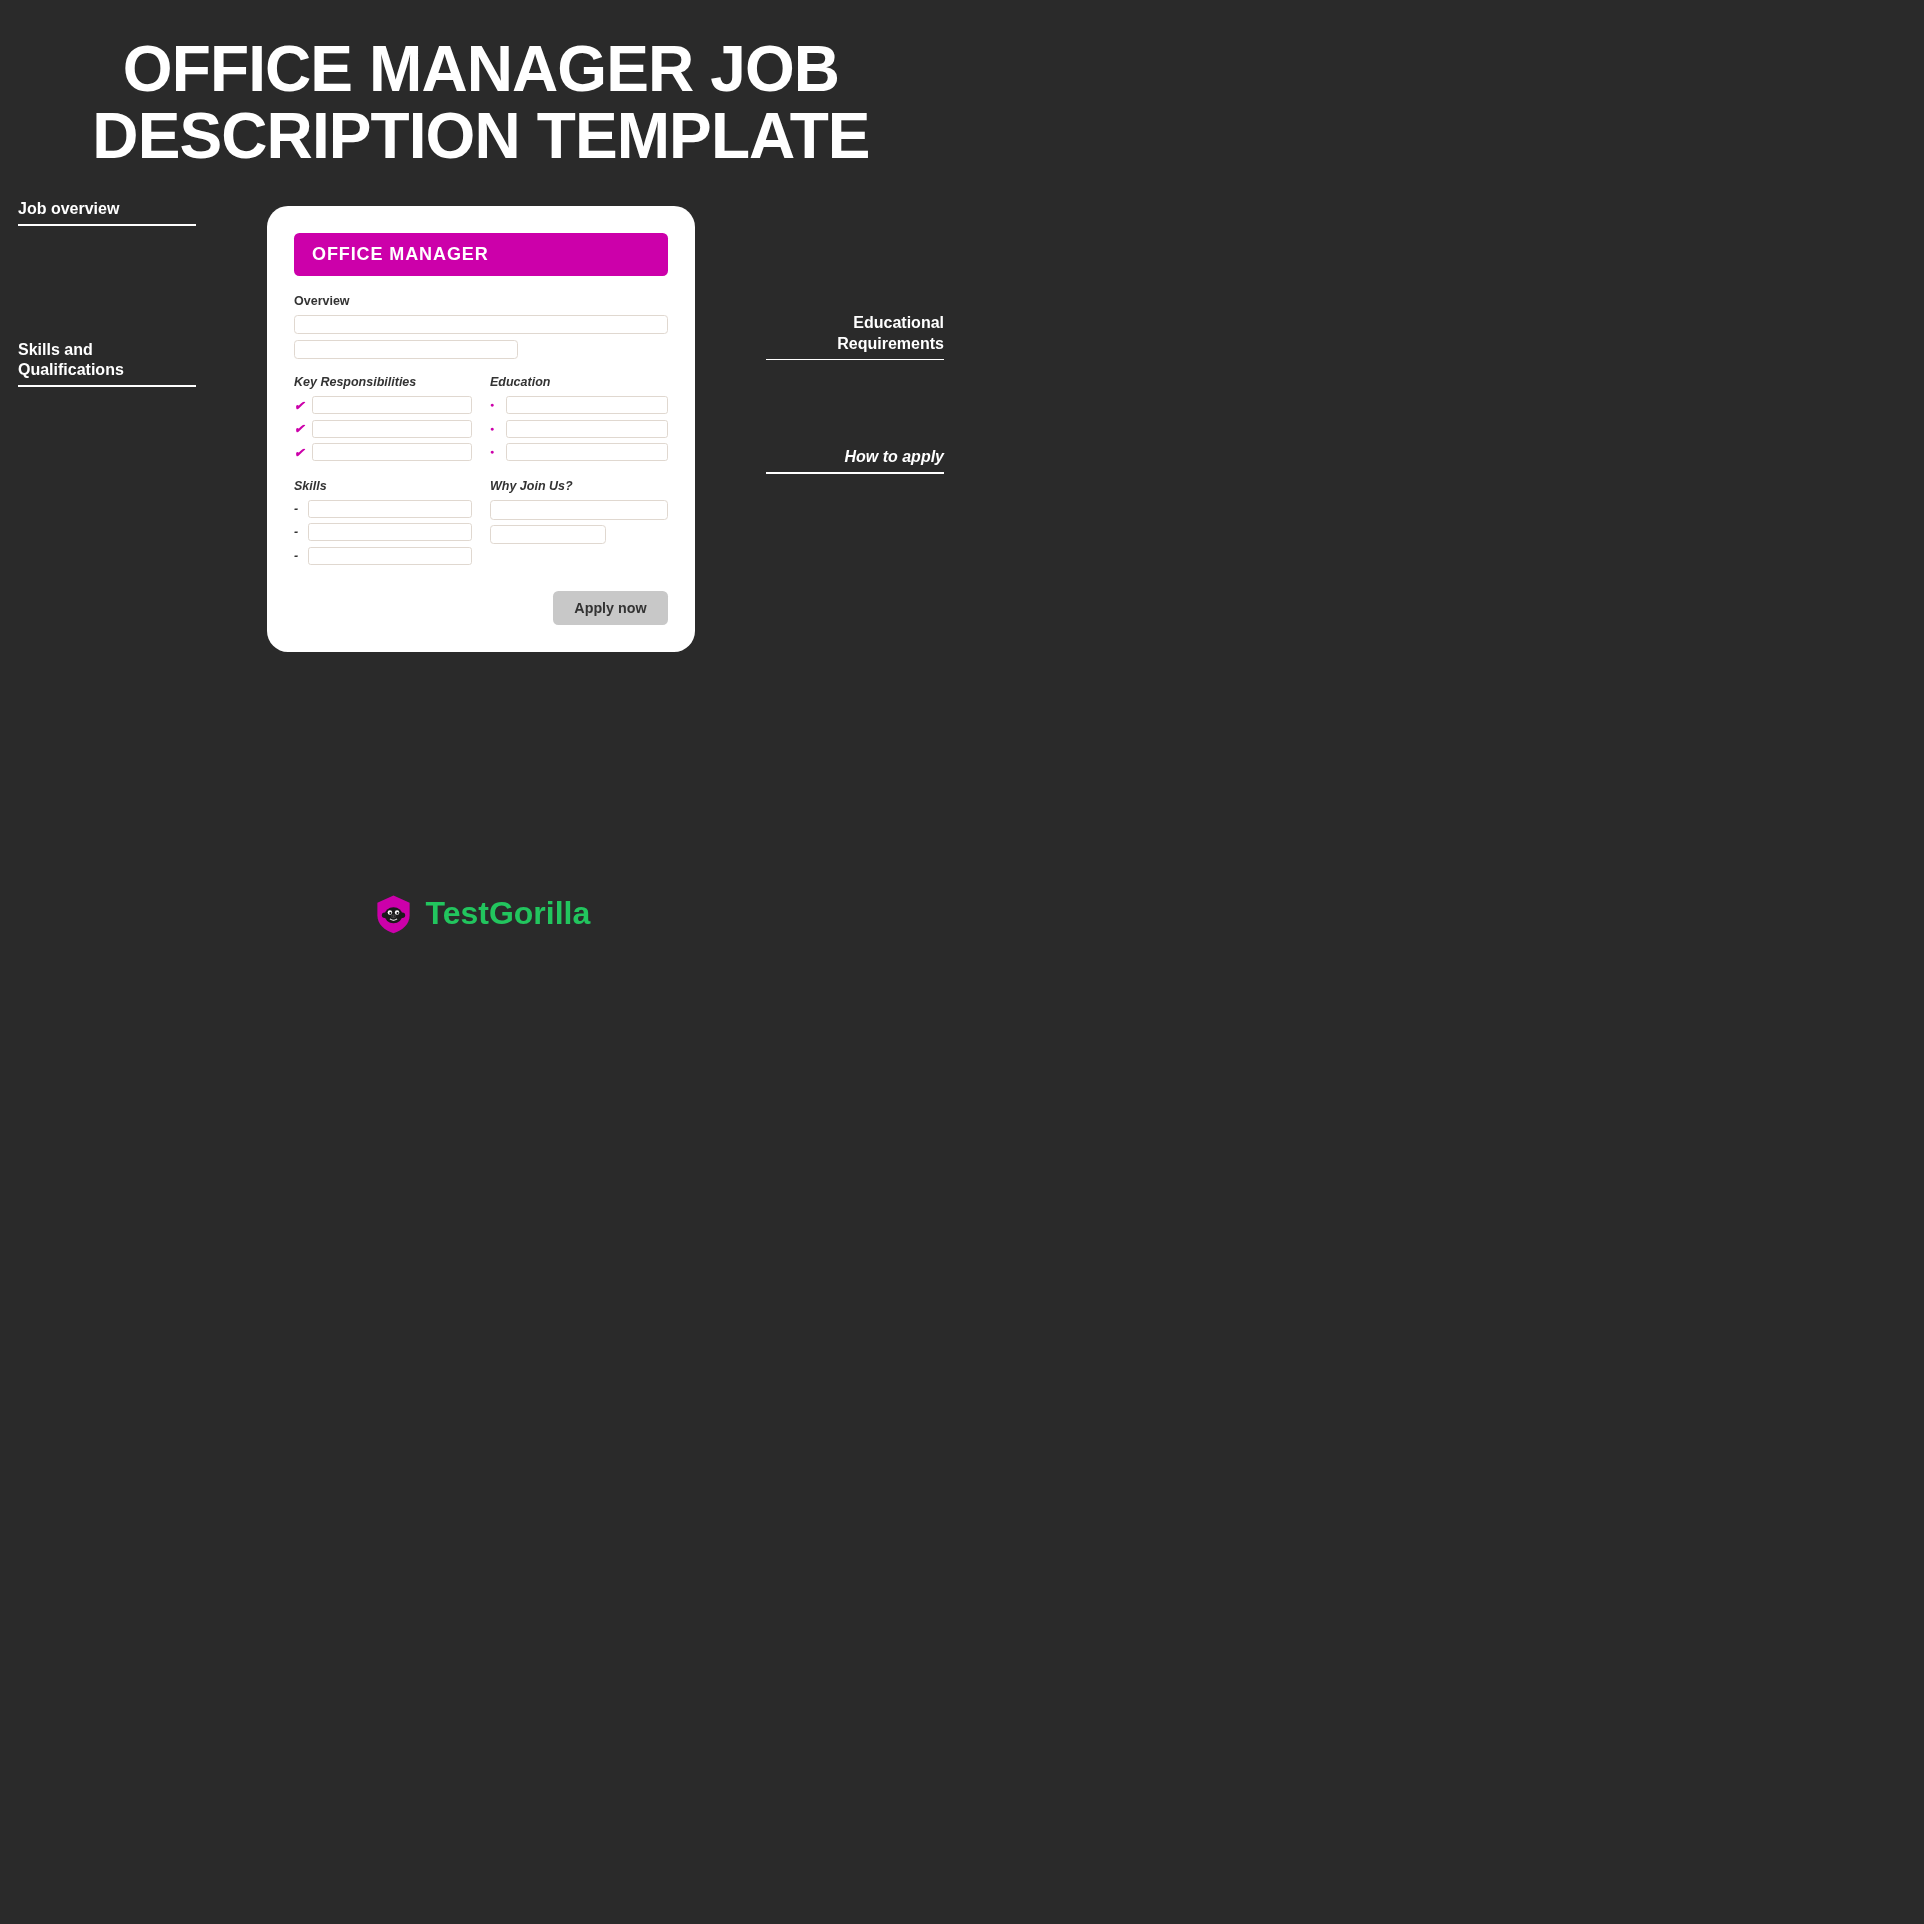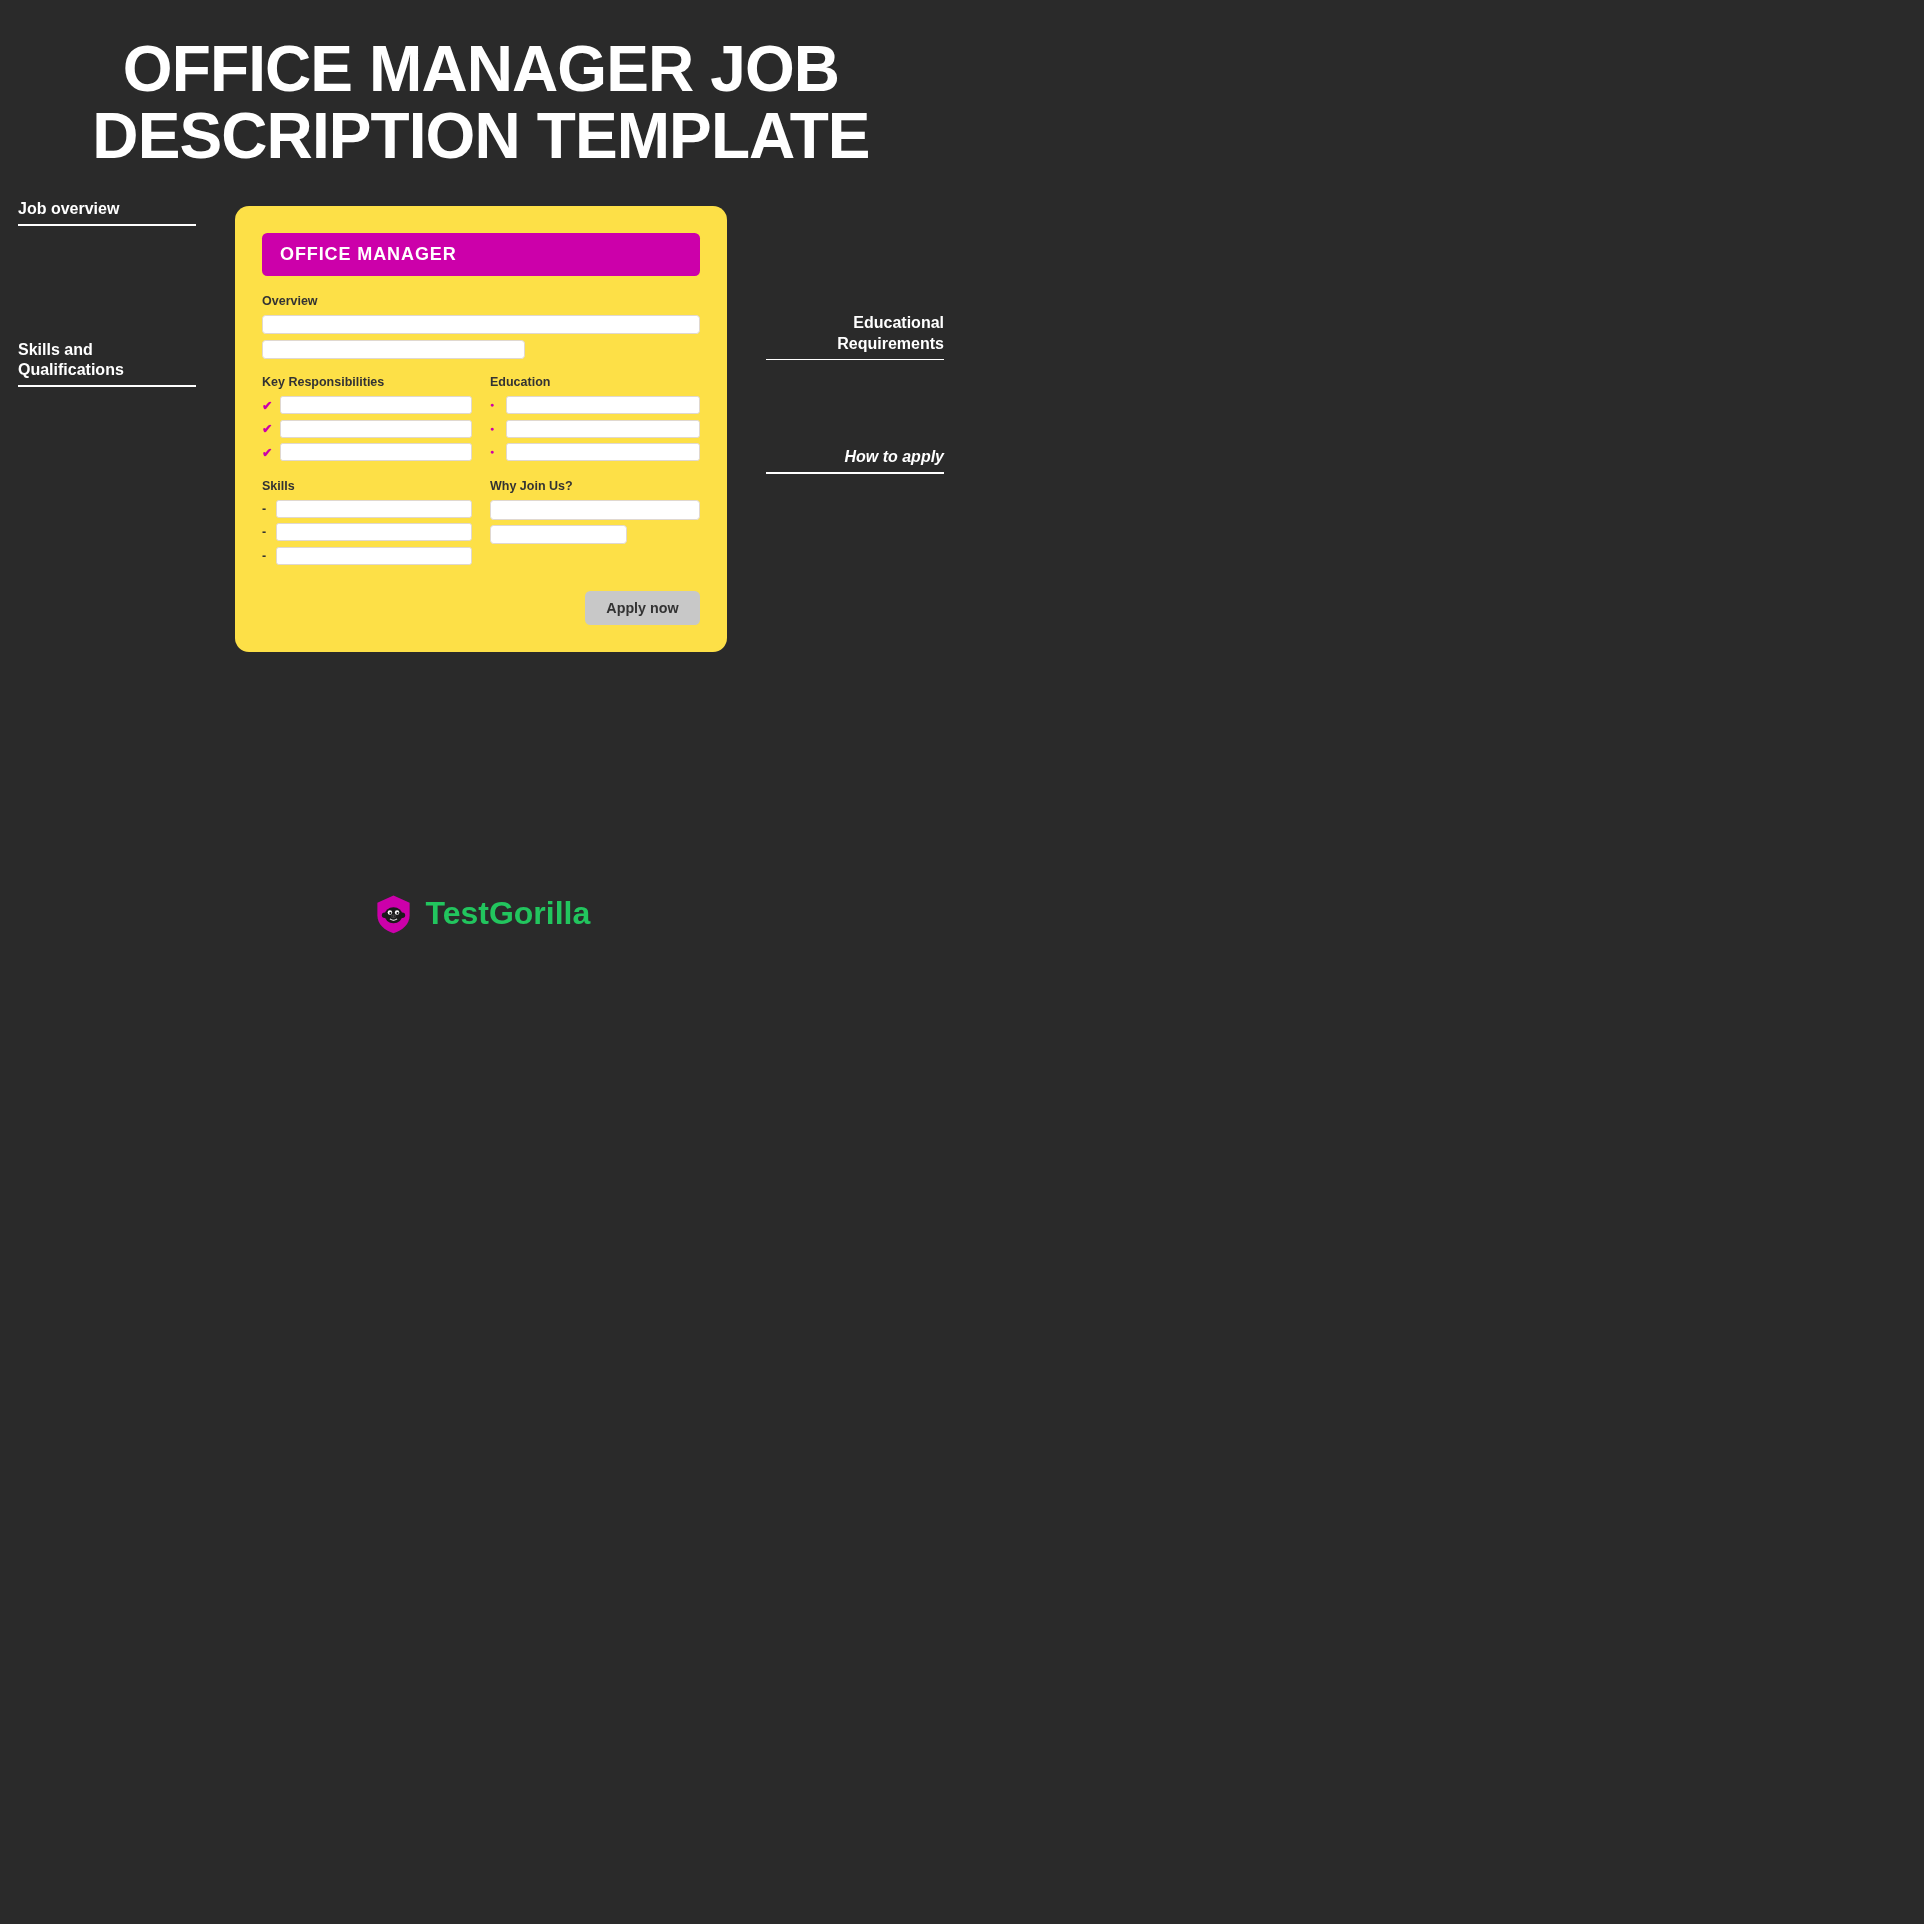--- a/index.html
+++ b/index.html
@@ -73,24 +73,24 @@
     .right-label-divider {
       width: 100%;
       height: 1.8px;
       background-color: #ffffff;
       margin-top: 3.6px;
       margin-bottom: 27px;
     }
 
     
     .card {
-      background-color: #fde047;
-      border-radius: 14px;
+      background-color: #ffffff;
+      border-radius: 21px;
       padding: 27px 27px 27px 27px;
-      width: 492px;
+      width: 428px;
       position: relative;
       z-index: 10;
     }
 
     .card-title-bar {
       background-color: #cc00aa;
       padding: 10.7px 18px;
       border-radius: 5.3px;
       margin-bottom: 18px;
     }
@@ -119,20 +119,21 @@
     }
 
     .overview-section {
       margin-bottom: 16px;
     }
 
     .two-col {
       display: flex;
       gap: 18px;
       margin-bottom: 12.5px;
+      font-style: italic;
     }
 
     .col-left {
       flex: 1;
     }
 
     .col-right {
       flex: 1;
     }
 

